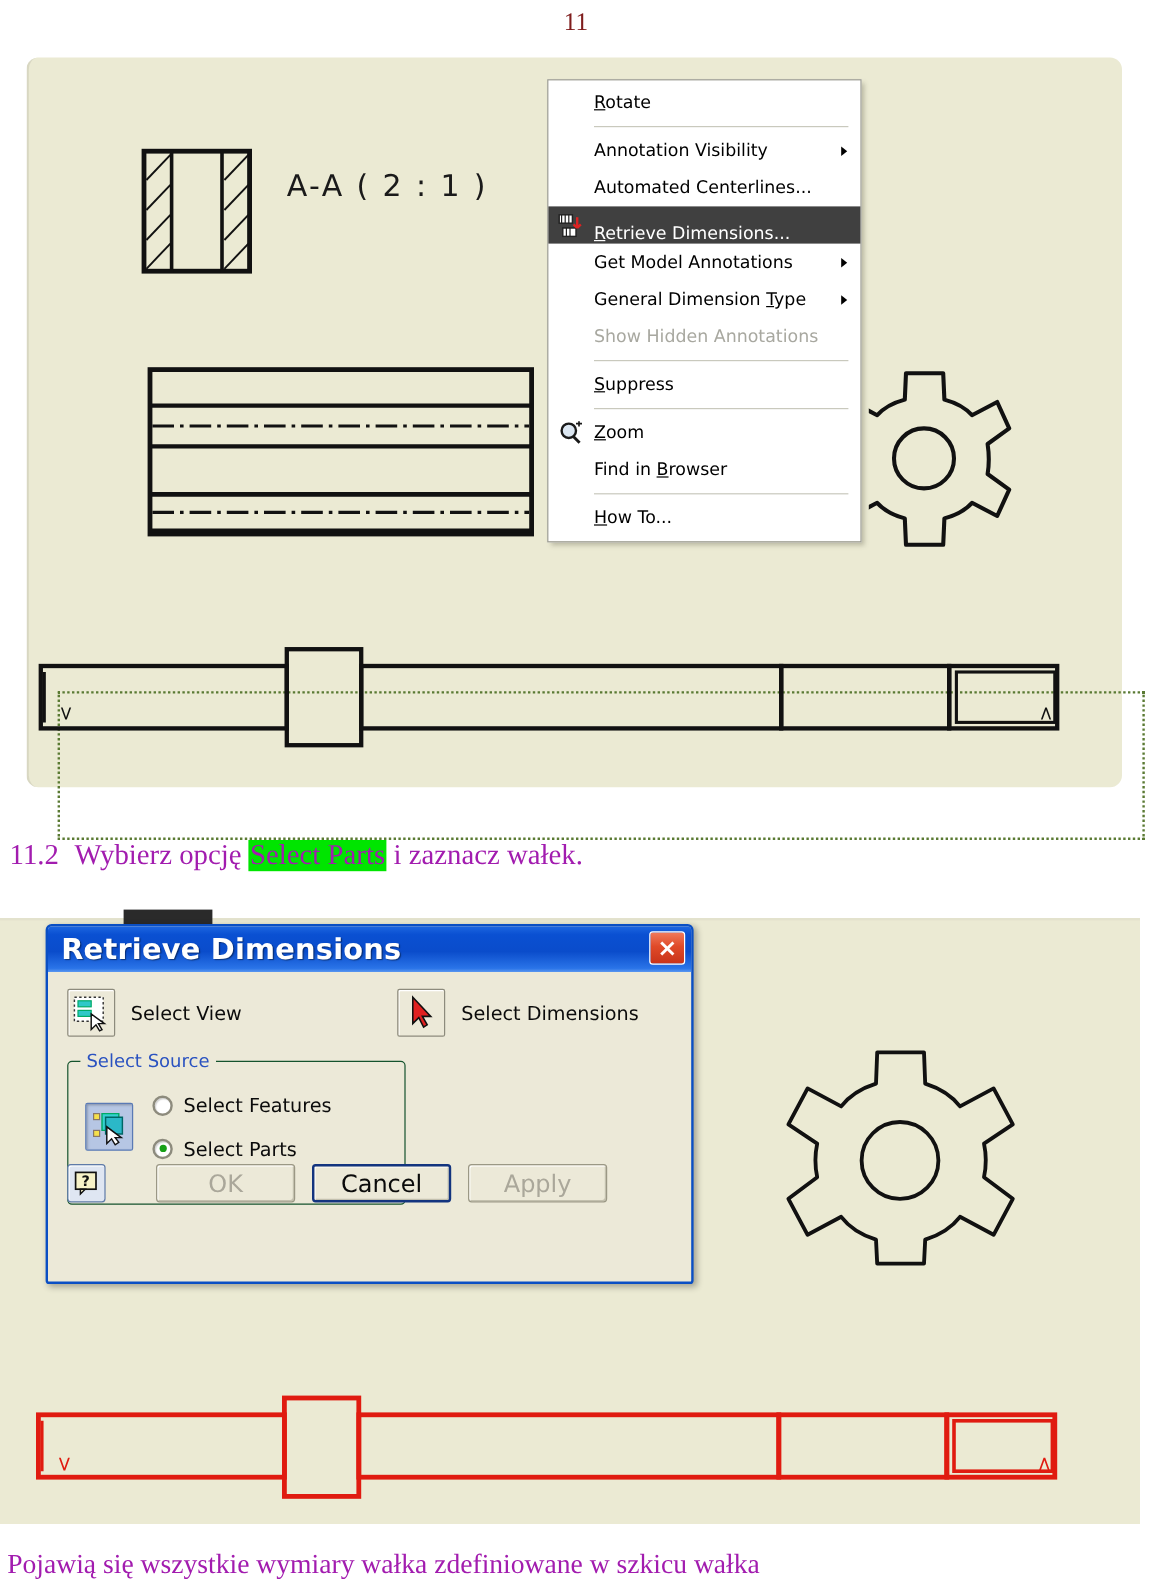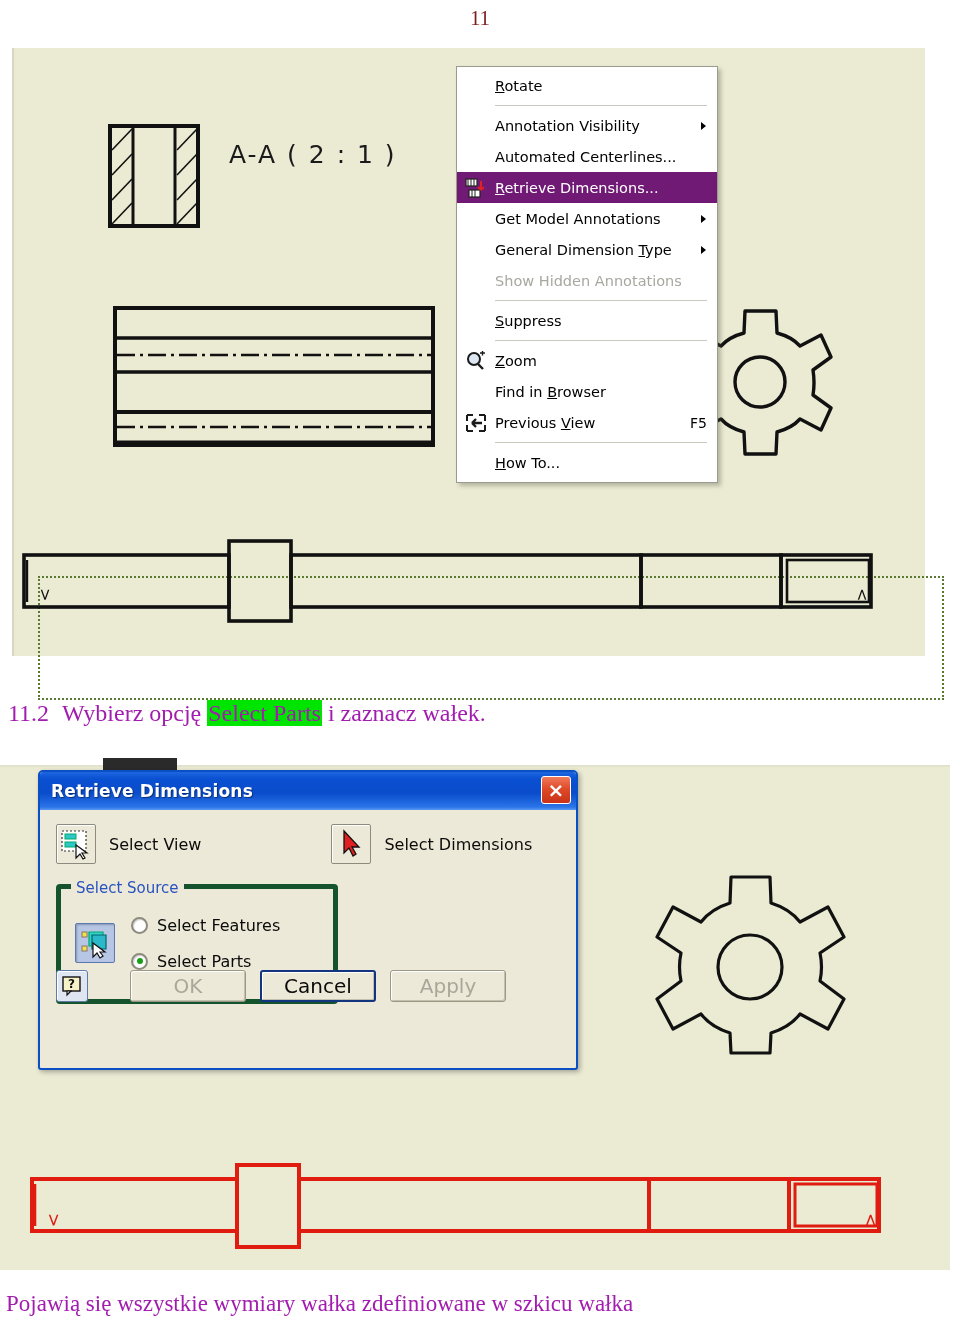--- a/index.html
+++ b/index.html
@@ -13,23 +13,24 @@
 
   
   .page-number {
     position:absolute; left:0; top:6px; width:960px;
     text-align:center; font-size:21px; color:#7f1d1d;
     font-family:"Liberation Serif", serif;
   }
 
   
   .cad-canvas-top {
-    position:absolute; left:12px; top:48px; width:913px; height:608px;
+    position:absolute; left:22px; top:48px; width:913px; height:608px;
     background:#ebead3;
     border-left:2px solid #d8d7c2;
+    border-radius:10px;
   }
   .cad-canvas-bottom {
     position:absolute; left:0px; top:765px; width:950px; height:505px;
     background:#ebead3;
     border-top:2px solid #e3e2cd;
   }
 
   
   .section-label {
     position:absolute; left:215px; top:92px;
@@ -67,21 +68,21 @@
     font-size:14.5px;
     color:#000;
     padding:3px 0 4px 0;
   }
   .menu-item {
     position:relative; display:flex; align-items:center;
     height:31px; padding-left:38px; padding-right:10px;
     white-space:nowrap;
   }
   .menu-item.disabled { color:#a8a8a0; }
-  .menu-item.highlight { background:#701a75; color:#ffffff; }
+  .menu-item.highlight { background:#404040; color:#ffffff;align-items:flex-end; }
   .menu-sep { height:1px; background:#c9c9bd; margin:4px 10px 4px 38px; }
   .menu-arrow {
     position:absolute; right:11px; top:50%; transform:translateY(-50%);
     width:0; height:0; border-left:5px solid #000;
     border-top:4px solid transparent; border-bottom:4px solid transparent;
   }
   .menu-shortcut { margin-left:auto; font-size:14px; }
   .menu-icon {
     position:absolute; left:8px; top:50%; transform:translateY(-50%);
     width:22px; height:20px;
@@ -103,21 +104,21 @@
   }
   .dlg-titlebar {
     height:38px;
     background:linear-gradient(180deg,#1d66e0 0%, #0a50d2 18%, #0a4ccb 55%, #2a74e8 92%, #5a97f0 100%);
     border-radius:3px 3px 0 0;
     display:flex; align-items:center;
     padding:0 5px 0 11px;
     position:relative;
   }
   .dlg-title {
-    color:#ffffff; font-size:17px; font-weight:bold;
+    color:#ffffff; font-size:24px; font-weight:bold;
     text-shadow:1px 1px 1px rgba(0,0,0,0.45);
     letter-spacing:0.2px;
   }
   .dlg-close {
     position:absolute; right:5px; top:4px; width:30px; height:28px;
     background:linear-gradient(180deg,#f07a5c 0%, #e04a28 45%, #c8331a 100%);
     border:1px solid #ffffff; border-radius:3px;
     color:#fff; font-size:20px; font-weight:bold;
     display:flex; align-items:center; justify-content:center;
     font-family:"DejaVu Sans", sans-serif;
@@ -137,21 +138,21 @@
   }
   .pick-btn.pressed {
     background:#b6c6e4;
     border:1px solid #5a7ab5;
     box-shadow: inset 1px 1px 2px rgba(0,0,0,0.25);
   }
   .pick-label { font-size:16px; color:#0b0b0b; margin-left:13px; }
 
   .groupbox {
     margin-top:20px; width:282px; height:120px;
-    border:5px solid #14532d; border-radius:4px;
+    border:1px solid #14532d; border-radius:4px;
     position:relative;
   }
   .groupbox-title {
     position:absolute; left:10px; top:-10px;
     background:#ece9d8; padding:0 5px;
     color:#2a52c0; font-size:15px;
   }
   .gb-inner { display:flex; align-items:center; padding:18px 0 0 14px; }
   .radios { margin-left:16px; }
   .radio-row { display:flex; align-items:center; height:36px; }
@@ -317,30 +318,20 @@
       </svg>
     </span>
     <span class="mlabel"><u>Z</u>oom</span>
   </div>
 
 
   <div class="menu-item">
     <span class="mlabel">Find in <u>B</u>rowser</span>
   </div>
 
-  <div class="menu-item">
-    <span class="menu-icon">
-      <svg width="22" height="20" viewBox="0 0 22 20">
-        <path d="M2 2 H8 M2 2 V8 M2 18 H8 M2 18 V12 M20 2 H14 M20 2 V8 M20 18 H14 M20 18 V12" stroke="#1a1a1a" stroke-width="2" fill="none"></path>
-        <path d="M17 10 H7 M7 10 L11 6 M7 10 L11 14" stroke="#1a1a1a" stroke-width="2.4" fill="none"></path>
-      </svg>
-    </span>
-    <span class="mlabel">Previous <u>V</u>iew</span>
-    <span class="menu-shortcut">F5</span>
-  </div>
 
   <div class="menu-sep"></div>
 
   <div class="menu-item">
     <span class="mlabel"><u>H</u>ow To...</span>
   </div>
 </div>
 
 <div class="caption caption-1">
   <span class="num">11.2</span><span>Wybierz opcję </span><span class="hl">Select Parts</span><span> i zaznacz wałek.</span>

